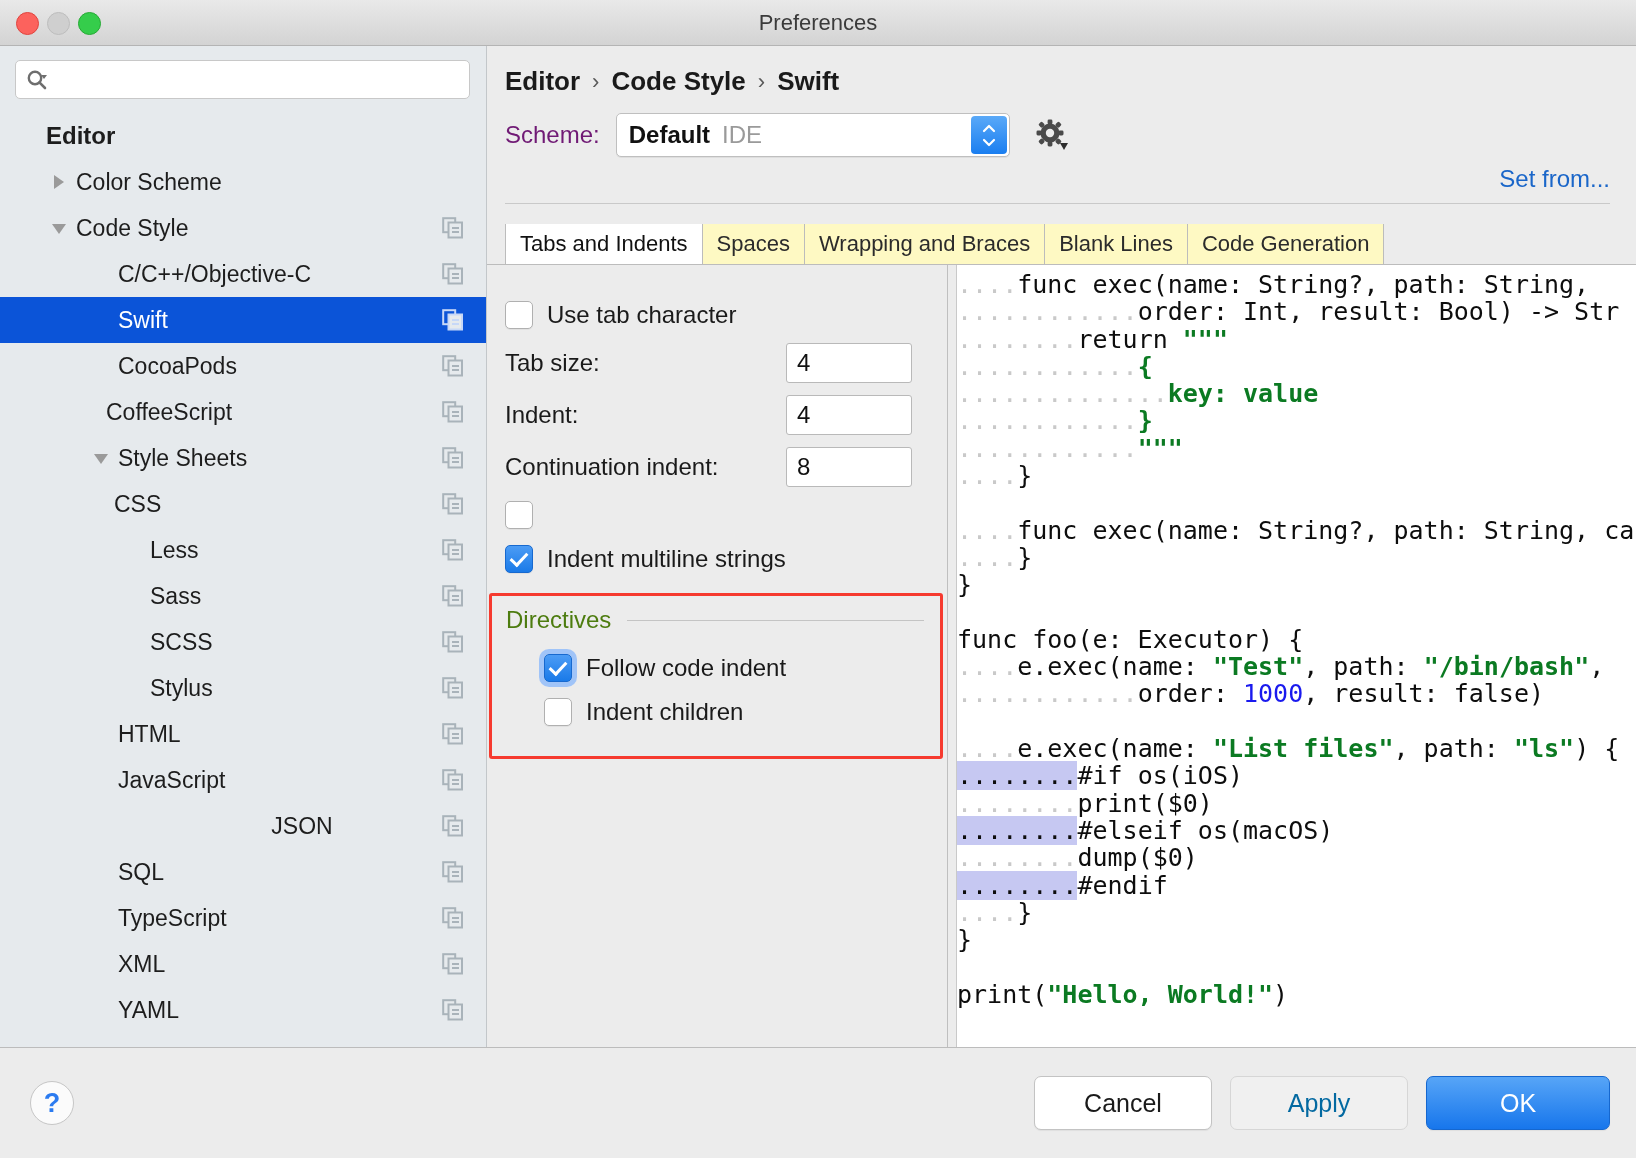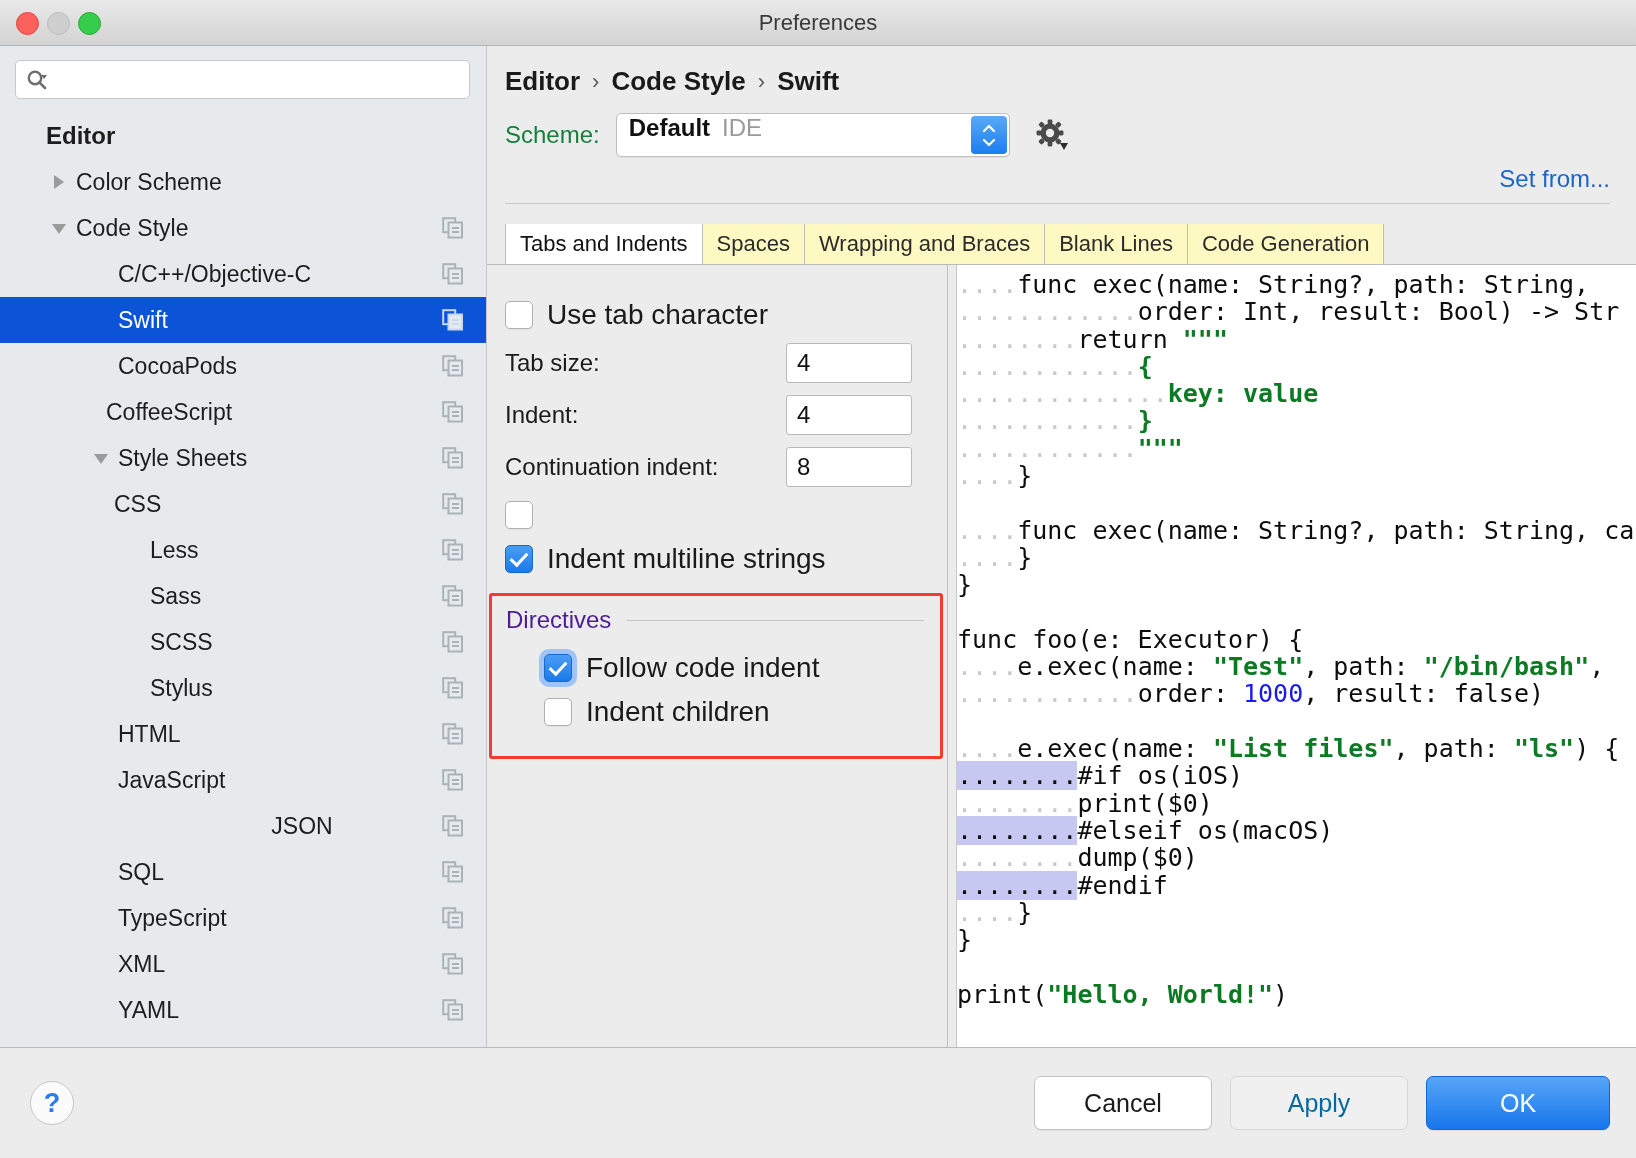--- a/index.html
+++ b/index.html
@@ -62,24 +62,24 @@
 
   
   .right{flex:1 1 auto;display:flex;flex-direction:column;min-width:0;background:#ececec;}
   .breadcrumb{
     padding:20px 0 0 18px;font-size:26px;font-weight:bold;color:#1a1a1a;
     display:flex;align-items:center;gap:12px;
   }
   .breadcrumb .sep{font-weight:normal;color:#5a5a5a;font-size:22px;}
 
   .schemerow{display:flex;align-items:center;padding:16px 0 0 18px;}
-  .schemelabel{font-size:24px;color:#15803d;margin-right:16px;}
+  .schemelabel{font-size:24px;color:#701a75;margin-right:16px;}
   .combo{
     width:380px;height:42px;background:#fff;border:1px solid #bfbfbf;border-radius:5px;
-    display:flex;align-items:flex-start;padding:0 0 0 12px;position:relative;
+    display:flex;align-items:center;padding:0 0 0 12px;position:relative;
     box-shadow:0 1px 0 rgba(0,0,0,.06);
   }
   .combo .v1{font-size:24px;font-weight:bold;color:#111;}
   .combo .v2{font-size:24px;color:#9a9a9a;margin-left:12px;}
   .combo .stepper{
     position:absolute;right:2px;top:2px;bottom:2px;width:36px;border-radius:4px;
     background:linear-gradient(to bottom,#5aa9f8,#1a7ef0);
     display:flex;flex-direction:column;align-items:center;justify-content:center;gap:3px;
   }
   .gearbtn{margin-left:22px;width:40px;height:40px;position:relative;display:flex;align-items:center;justify-content:center;}
@@ -110,38 +110,38 @@
   .cb{
     width:26px;height:26px;border-radius:5px;border:1px solid #b0b0b0;background:#fff;
     flex:0 0 26px;box-shadow:0 1px 0 rgba(0,0,0,.05);position:relative;
   }
   .cb.checked{background:linear-gradient(to bottom,#4c9cf5,#1a7ae8);border-color:#1769cf;}
   .cb.checked:after{
     content:"";position:absolute;left:8px;top:3px;width:7px;height:14px;
     border:solid #fff;border-width:0 3px 3px 0;transform:rotate(43deg);
   }
   .cb.focus{box-shadow:0 0 0 5px rgba(120,175,255,.65);}
-  .cbtext{font-size:28px;color:#1a1a1a;margin-left:14px;}
+  .cbtext{font-size:24px;color:#1a1a1a;margin-left:14px;}
   .cbtext.dim{color:#8c8c8c;}
 
   .fieldrow{display:flex;align-items:center;height:52px;padding-left:18px;}
   .fieldlabel{font-size:24px;color:#1a1a1a;flex:1 1 auto;}
   .numinput{
     width:126px;height:40px;background:#fff;border:1px solid #b9b9b9;border-radius:3px;
     font-size:24px;color:#111;display:flex;align-items:center;padding-left:10px;
     margin-right:35px;box-sizing:border-box;
   }
 
   .group{
     margin:12px 4px 0 2px;border:3px solid #f63a2f;border-radius:3px;
     padding:10px 0 22px 0;position:relative;
   }
   .grouptitle{
     display:flex;align-items:center;gap:16px;padding:0 16px 0 14px;
-    font-size:24px;color:#4c1d95;
+    font-size:24px;color:#4d7c0f;
   }
   .grouptitle .line{flex:1 1 auto;height:1px;background:#c4c4c4;}
   .groupbody{padding-top:12px;}
   .groupbody .optrow{padding-left:52px;height:44px;}
 
   
   .preview{flex:1 1 auto;background:#fff;position:relative;overflow:hidden;min-width:0;}
   .gutter{position:absolute;left:0;top:0;bottom:0;width:8px;background:#ececec;border-right:1px solid #c9c9c9;}
   .code{
     position:absolute;left:9px;top:0;right:0;bottom:0;

